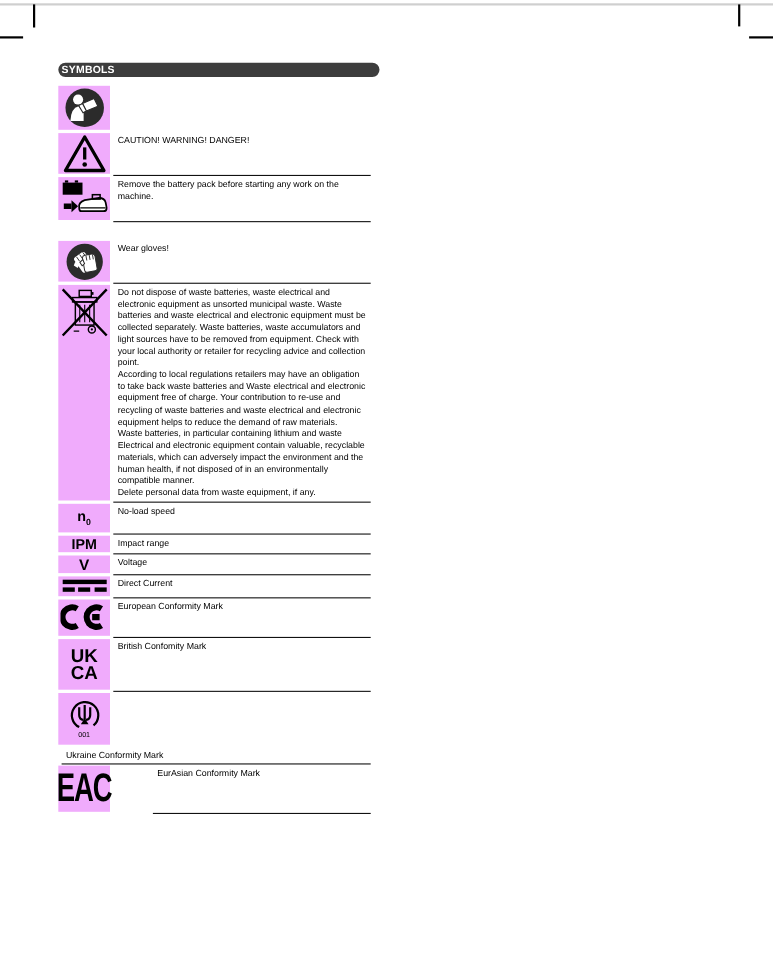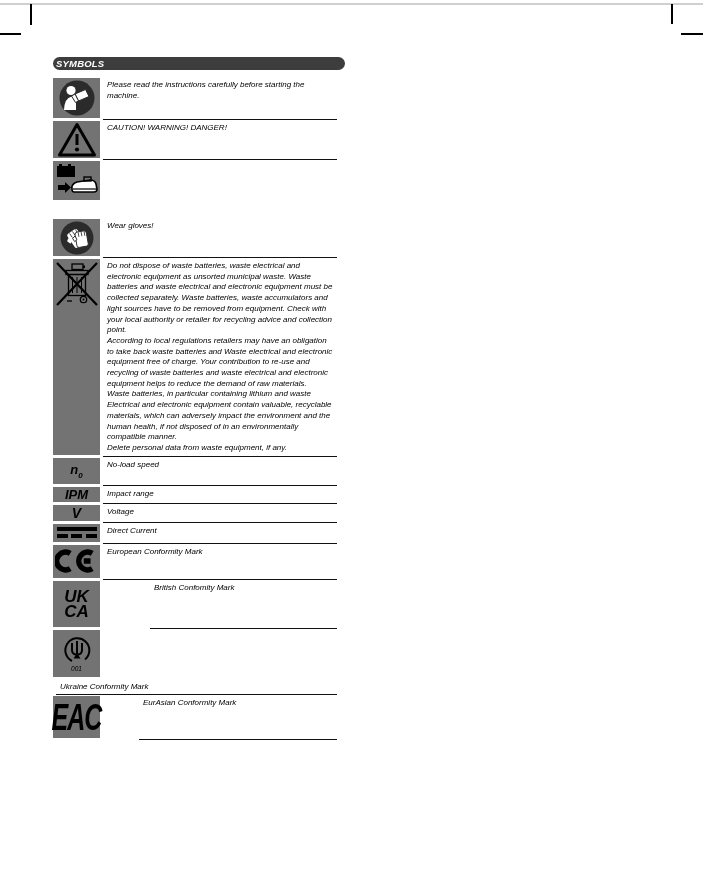--- a/index.html
+++ b/index.html
@@ -9,50 +9,50 @@
     overflow:hidden;
   }
   
   .top-line   { position:absolute; top:3px; left:0; width:703px; height:2px; background:#cfcfcf; }
   .crop-tl-v  { position:absolute; left:30px;  top:4px;  width:2px;  height:21px; background:#000; }
   .crop-tl-h  { position:absolute; left:0;     top:33px; width:21px; height:2px;  background:#000; }
   .crop-tr-v  { position:absolute; left:671px; top:4px;  width:2px;  height:20px; background:#000; }
   .crop-tr-h  { position:absolute; left:681px; top:33px; width:22px; height:2px;  background:#000; }
 
   
-  .symbols-section { position:absolute; left:53px; top:57px; width:292px;font-style:italic; }
+  .symbols-section { position:absolute; left:53px; top:57px; width:292px; }
   .section-header {
     background:#3d3d3d; color:#fff; border-radius:7px; height:13px;
     display:flex; align-items:center; padding-left:3px;
     font-size:9.5px; font-weight:bold; letter-spacing:0.2px; width:289px;
   }
   .sym-table { margin-top:7px; width:284px; }
 
   .sym-row { display:flex; align-items:stretch; }
   .icon-cell {
-    width:47px; flex:0 0 47px; background:#737373; margin:1px 0 2px 0;
+    width:47px; flex:0 0 47px; background:#f0abfc; margin:1px 0 2px 0;
     display:flex; align-items:center; justify-content:center;
   }
   .icon-top { align-items:flex-start; padding-top:1px; }
   .text-cell {
     flex:1; margin-left:3px; border-bottom:1px solid #111;
     padding:3px 2px 2px 4px; font-size:8px; line-height:10.7px;
   }
   .text-cell p { margin:0; }
 
   
   .rh44  { min-height:43px; }
   .rh40a { min-height:40px; }
   .rh42  { min-height:42px; }
   .rh40b { min-height:40px;margin-top:16px; }
   .rh29  { min-height:29px; }
   .rh15  { min-height:15px; }
   .rh21  { min-height:21px; }
   .rh36  { min-height:36px; }
-  .rh49  { min-height:49px;gap:47px; }
+  .rh49  { min-height:49px; }
   .rh43  { min-height:43px;flex-direction:column; }
   .rh45  { min-height:45px;gap:36px; }
 
   
   .sym-n   { font-weight:bold; font-size:13px; }
   .sym-n sub { font-size:8px; }
   .sym-ipm { font-weight:bold; font-size:13px; letter-spacing:0; }
   .sym-v   { font-weight:bold; font-size:14px; }
 
   .dc-sym { width:40px; }
@@ -87,21 +87,20 @@
     <div class="sym-row rh44">
       <div class="icon-cell">
         <svg width="38" height="38" viewBox="0 0 38 38">
           <circle cx="19" cy="19" r="17.5" fill="#2b2b2b"></circle>
           <circle cx="13" cy="11.5" r="4.6" fill="#fff"></circle>
           <path d="M6,31 Q6.5,19 13.5,17.5 L18,20.5 L18,31 Z" fill="#fff"></path>
           <path d="M17,15 L27.5,10.5 L31,17.5 L20.5,22 Z" fill="#fff" stroke="#2b2b2b" stroke-width="1"></path>
           <path d="M17,15 L13.5,17 L17.5,23.5 L20.5,22 Z" fill="#fff" stroke="#2b2b2b" stroke-width="1"></path>
         </svg>
       </div>
-      <div class="text-cell">Please read the instructions carefully before starting the machine.</div>
     </div>
 
     <div class="sym-row rh40a">
       <div class="icon-cell">
         <svg width="40" height="37" viewBox="0 0 40 37">
           <polygon points="20,3.5 37.5,34 2.5,34" fill="none" stroke="#000" stroke-width="3" stroke-linejoin="round"></polygon>
           <rect x="18.5" y="13" width="3" height="11" fill="#000"></rect>
           <circle cx="20" cy="28.5" r="2.1" fill="#000"></circle>
         </svg>
       </div>
@@ -114,20 +113,21 @@
           <rect x="3" y="1" width="3" height="2" fill="#000"></rect>
           <rect x="12" y="1" width="3" height="2" fill="#000"></rect>
           <rect x="1" y="3" width="18" height="11" fill="#000"></rect>
           <rect x="2" y="22" width="7" height="5" fill="#000"></rect>
           <polygon points="9,19 9,30 15,24.5" fill="#000"></polygon>
           <path d="M16,26 q-1,-5 5,-7 l13,-2 q5,0 6,4 l1,5 q0,3 -3,3 l-20,0 q-2,0 -2,-3 z" fill="#fff" stroke="#000" stroke-width="1.6"></path>
           <rect x="28" y="14" width="7" height="4" fill="none" stroke="#000" stroke-width="1.4"></rect>
           <path d="M17,26 h23" stroke="#000" stroke-width="1.2"></path>
         </svg>
       </div>
+      <div class="text-cell">Remove the battery pack before starting any work on the machine.</div>
     </div>
 
     <div class="sym-row rh40b">
       <div class="icon-cell">
         <svg width="36" height="36" viewBox="0 0 36 36">
           <circle cx="18" cy="18" r="16.5" fill="#2b2b2b"></circle>
           <g transform="rotate(-35 18 18)">
             <path d="M11,12 q0,-2.5 2.5,-2.5 l7,0 q2.5,0 2.5,2.5 l0,12 q0,2 -2,2 l-8,0 q-2,0 -2,-2 z" fill="#fff"></path>
             <path d="M11,13 l-3,2 1.5,4 2.5,-1.5 z" fill="#fff"></path>
             <path d="M14.5,10 v5 M18,10 v5 M21.5,10 v5" stroke="#2b2b2b" stroke-width="0.8"></path>

